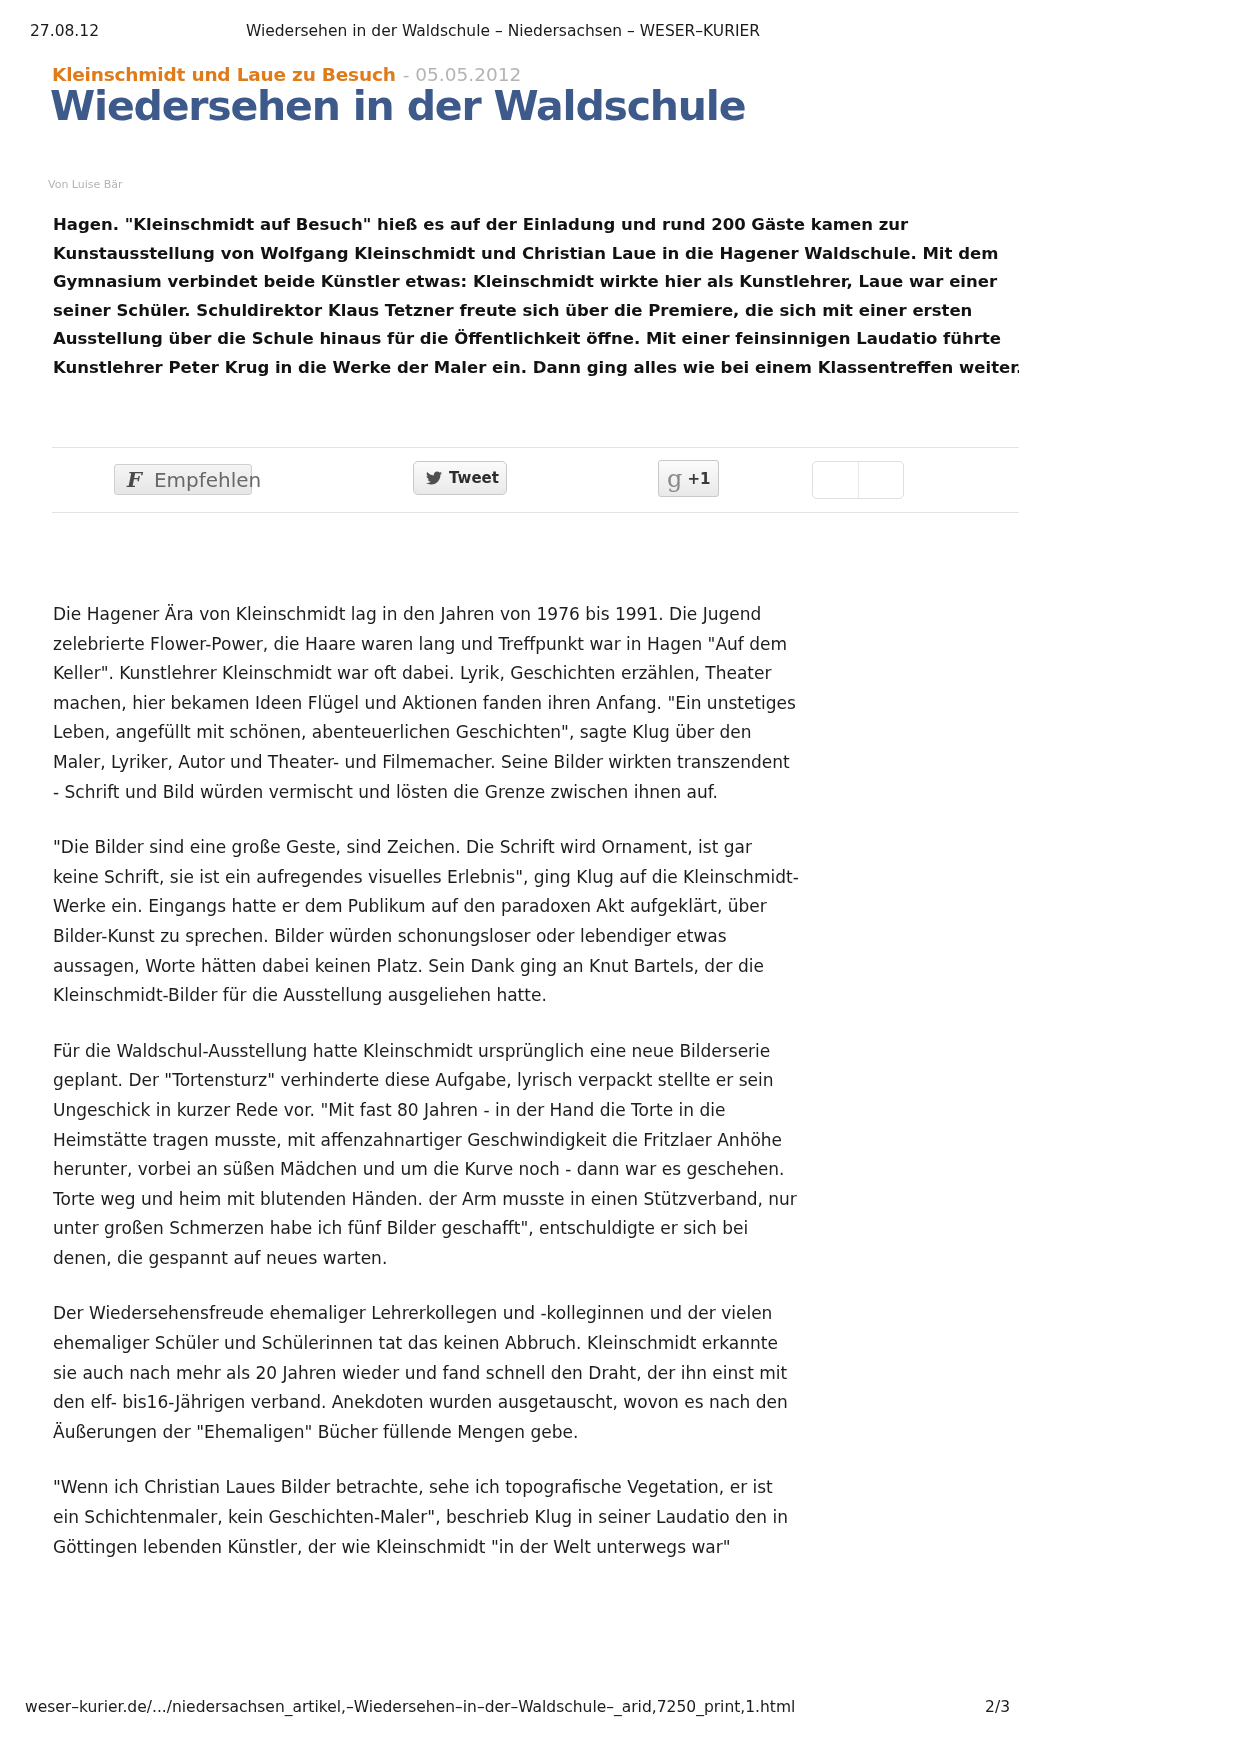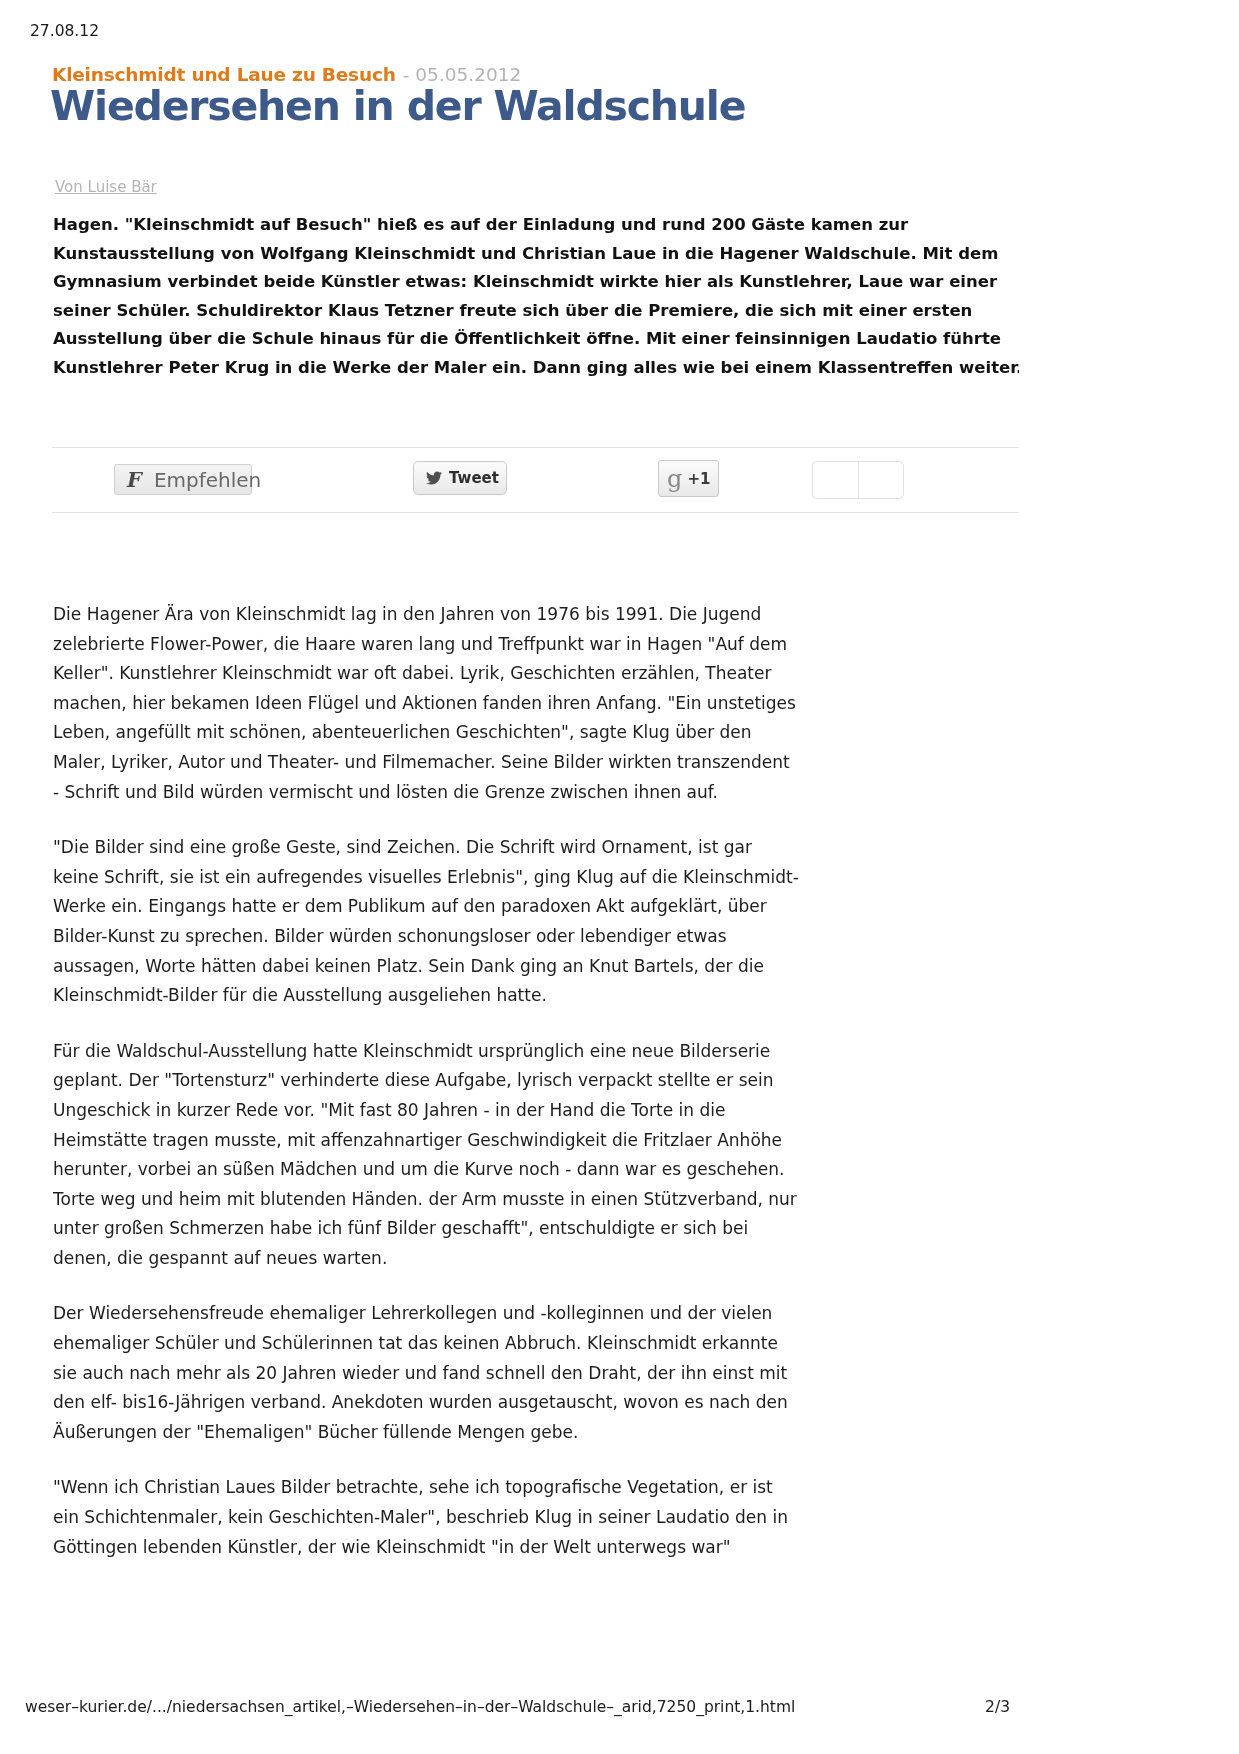--- a/index.html
+++ b/index.html
@@ -16,21 +16,21 @@
   .print-date{position:absolute;left:30px;top:2px;}
   .print-title{position:absolute;left:503px;top:2px;transform:translateX(-50%);white-space:nowrap;}
 
   
   .kicker-row{position:absolute;left:52px;top:64px;white-space:nowrap;}
   .kicker{font-size:18.5px;font-weight:bold;color:var(--kicker-orange,#e07b1a);letter-spacing:-0.2px;}
   .kicker-date{font-size:18.5px;color:var(--meta-gray,#b4b4b4);margin-left:2px;}
   .headline{position:absolute;left:50px;top:82px;margin:0;
     font-size:41px;font-weight:bold;letter-spacing:-1.2px;
     color:var(--headline-blue,#3d5a8a);white-space:nowrap;}
-  .byline{position:absolute;left:55px;top:178px;font-size:15px;color:var(--meta-gray,#b4b4b4);text-decoration:underline;}
+  .byline{position:absolute;left:48px;top:178px;font-size:11px;color:var(--meta-gray,#b4b4b4);}
 
   
   .lead{position:absolute;left:53px;top:211px;width:1000px;margin:0;
     font-size:16.5px;font-weight:bold;line-height:28.6px;color:#121212;}
 
   
   .social-band{position:absolute;left:52px;top:447px;width:1073px;height:64px;
     border-top:1px solid var(--rule-gray,#e3e3e3);
     border-bottom:1px solid var(--rule-gray,#e3e3e3);}
   .btn{position:absolute;box-sizing:border-box;display:flex;align-items:center;
@@ -65,20 +65,21 @@
   .footer-url{position:absolute;left:25px;top:0;}
   .page-number{position:absolute;right:28px;top:0;}
 </style>
 </head>
 <body>
 
 <div class="page">
 
   <header class="print-header">
     <span class="print-date">27.08.12</span>
+    <span class="print-title">Wiedersehen in der Waldschule – Niedersachsen – WESER–KURIER</span>
   </header>
 
   <div class="kicker-row">
     <span class="kicker">Kleinschmidt und Laue zu Besuch</span>
     <span class="kicker-date">- 05.05.2012</span>
   </div>
 
   <h1 class="headline">Wiedersehen in der Waldschule</h1>
 
   <div class="byline">Von Luise Bär</div>

